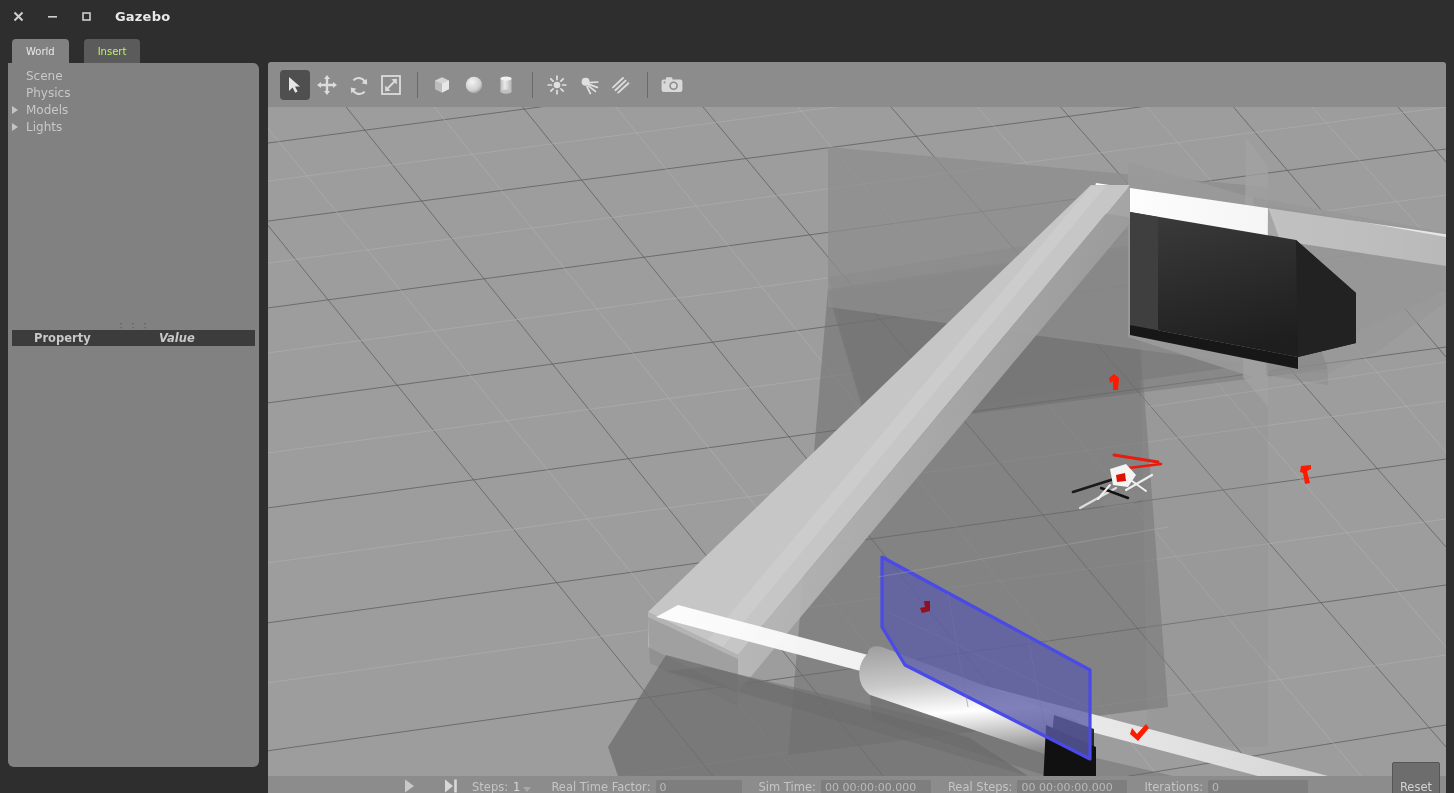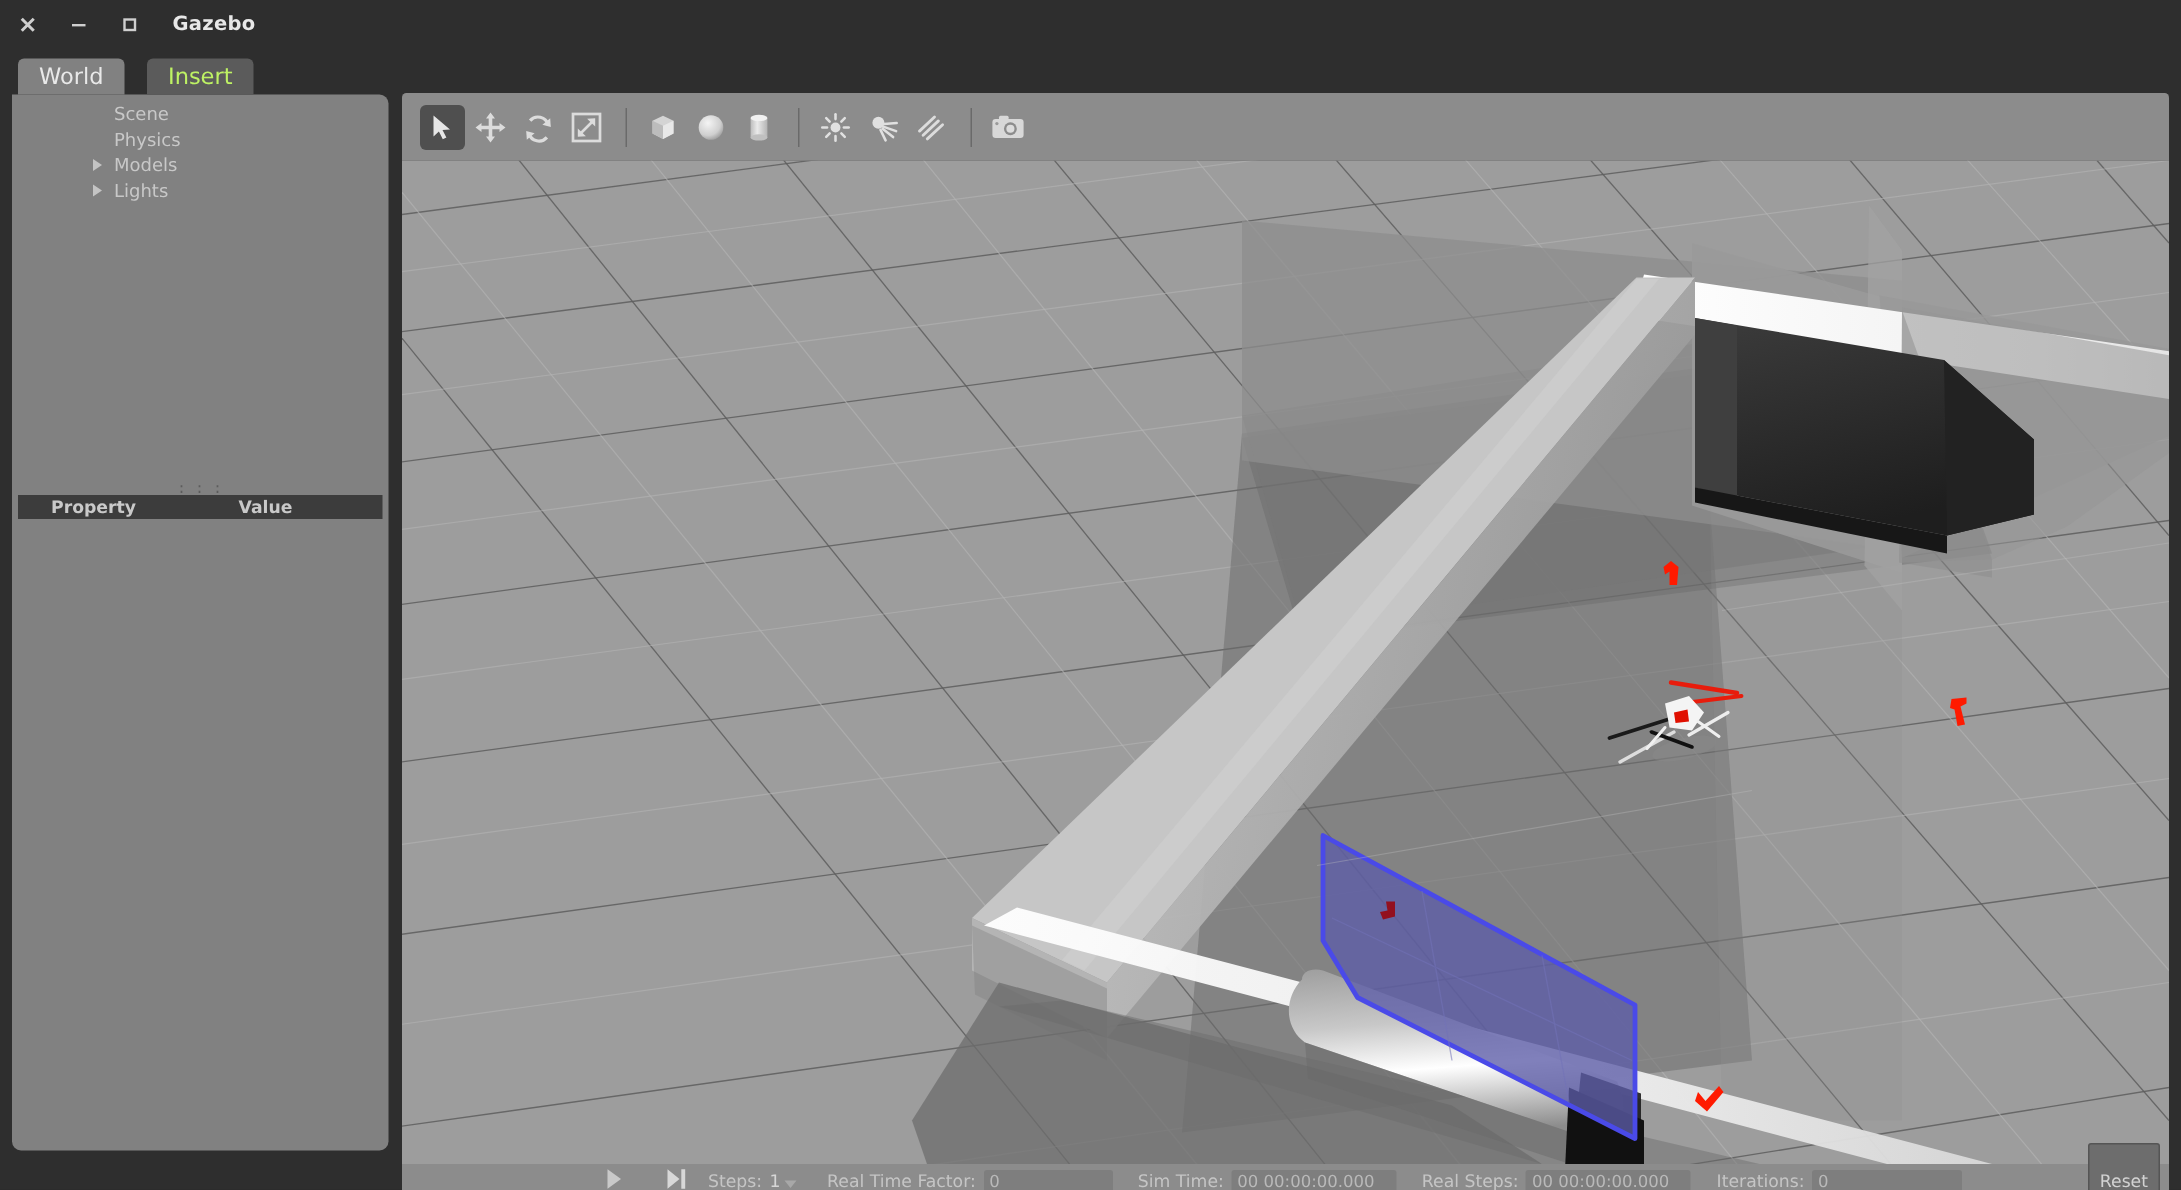--- a/index.html
+++ b/index.html
@@ -68,21 +68,21 @@
     height: 25px;
     display: flex;
     align-items: flex-end;
     z-index: 3;
   }
   .panel-tab {
     height: 24px;
     padding: 0 14px;
     display: flex;
     align-items: center;
-    font-size: 15px;
+    font-size: 10px;
     border-radius: 4px 4px 0 0;
     cursor: pointer;
     user-select: none;
     text-align: center;
   }
   .panel-tab.active {
     background: #818181;
     color: #e9e9e9;
   }
   .panel-tab.inactive {
@@ -104,24 +104,23 @@
     left: 0; top: 0;
     width: 251px;
     padding-top: 4px;
   }
   .tree-row {
     height: 17px;
     display: flex;
     align-items: center;
     font-size: 12px;
     color: #c8c8c8;
-    padding-left: 16px;
+    padding-left: 0;
     cursor: pointer;
     user-select: none;
-    margin-left: 34px;
   }
   .tree-arrow {
     width: 14px;
     height: 12px;
     display: inline-flex;
     align-items: center;
     justify-content: center;
     flex: none;
   }
   .tree-arrow.empty { visibility: hidden; }
@@ -161,21 +160,21 @@
     width: 243px;
     height: 16px;
     background: #3c3c3c;
     display: flex;
     align-items: center;
     font-size: 11.5px;
     font-weight: bold;
     color: #c9c9c9;
   }
   #prop-header .col-prop  { width: 125px; padding-left: 22px; }
-  #prop-header .col-value { flex: 1; }
+  #prop-header .col-value { flex: 1; font-style: italic; }
   #prop-list {
     position: absolute;
     left: 4px;
     top: 283px;
     width: 243px;
     height: 415px;
     background: #818181;
   }
 
   

